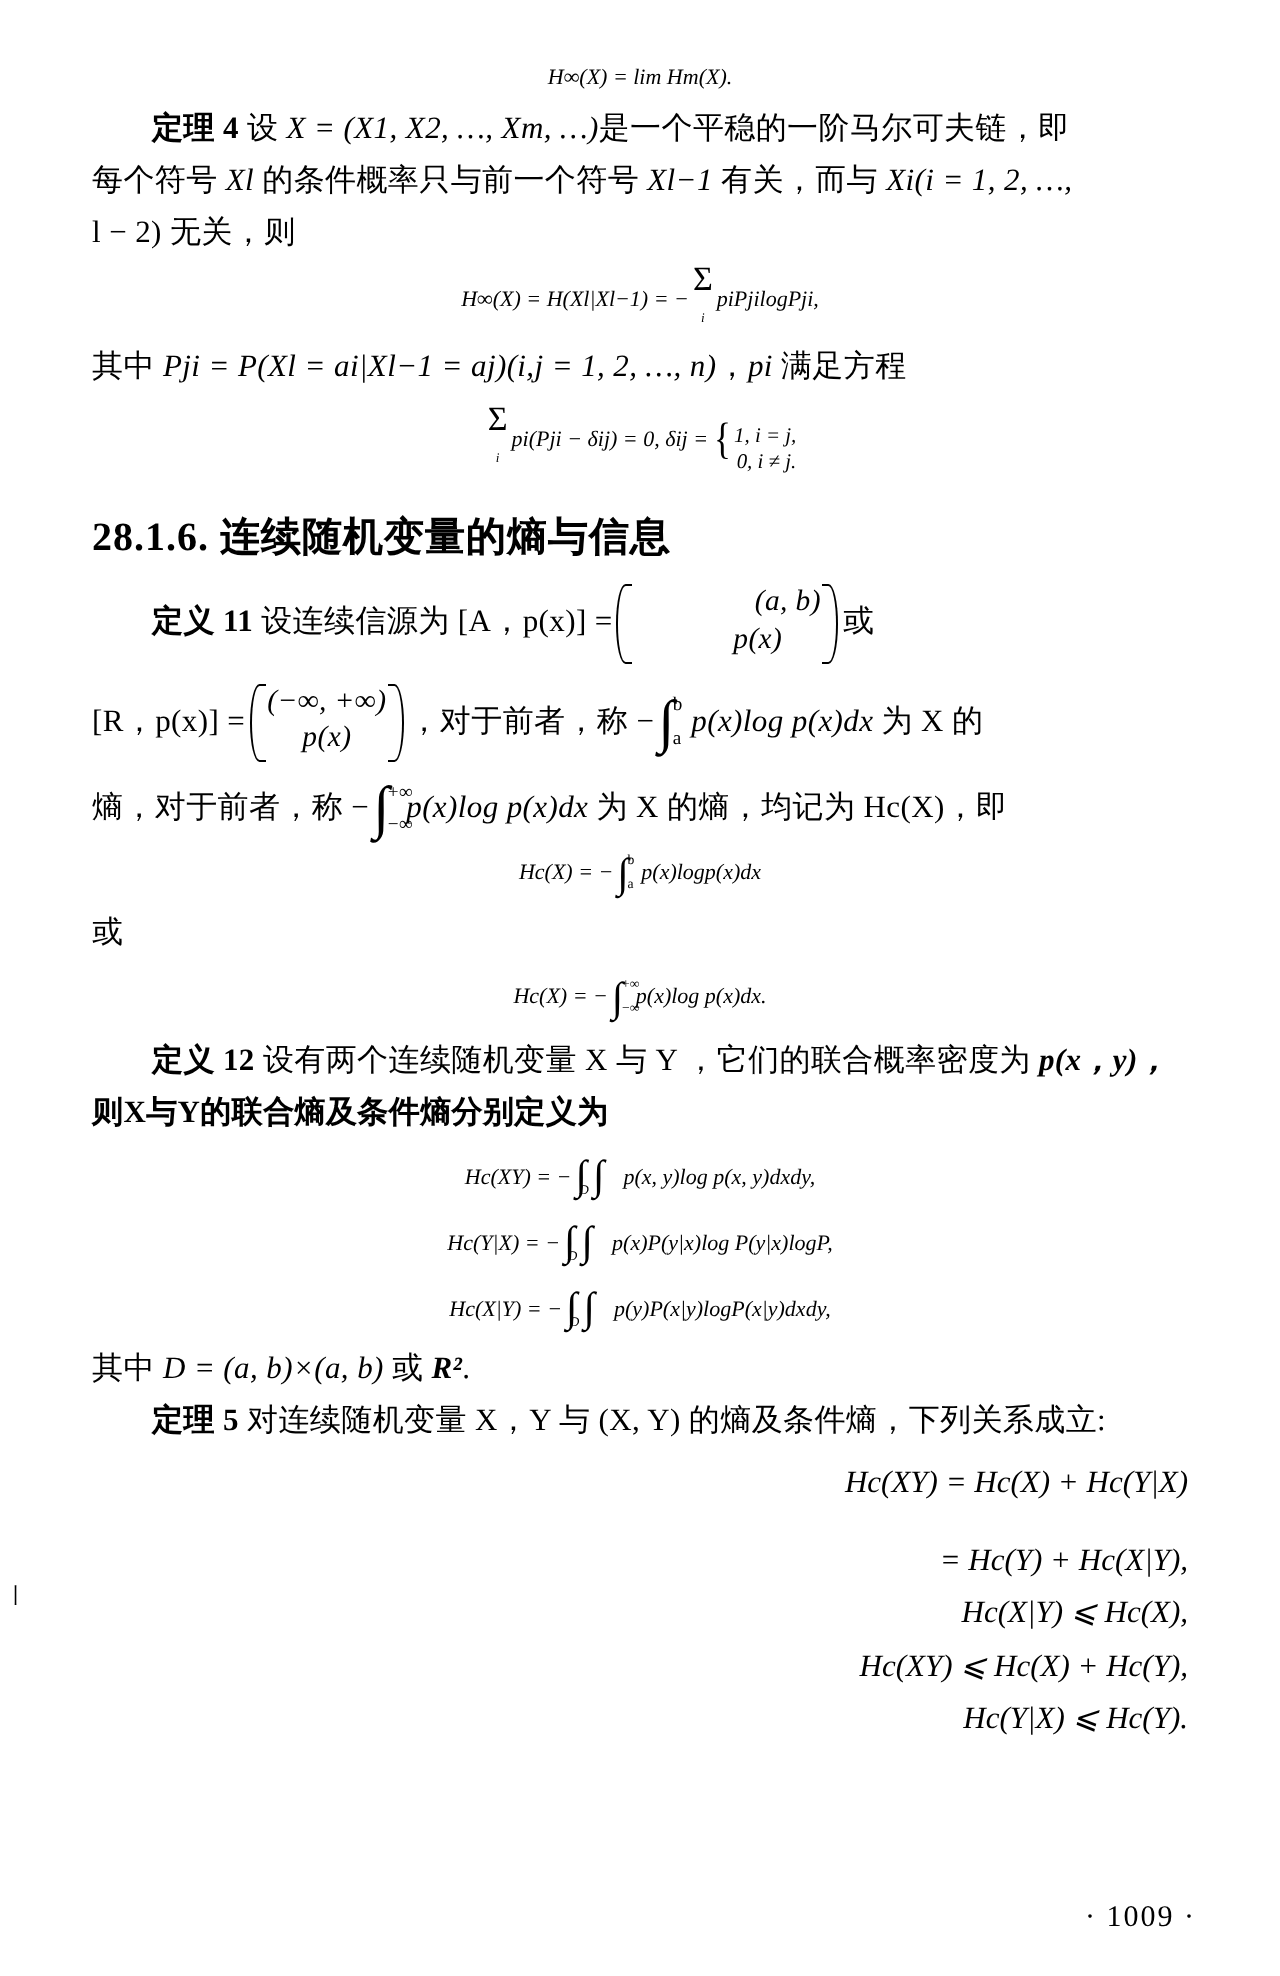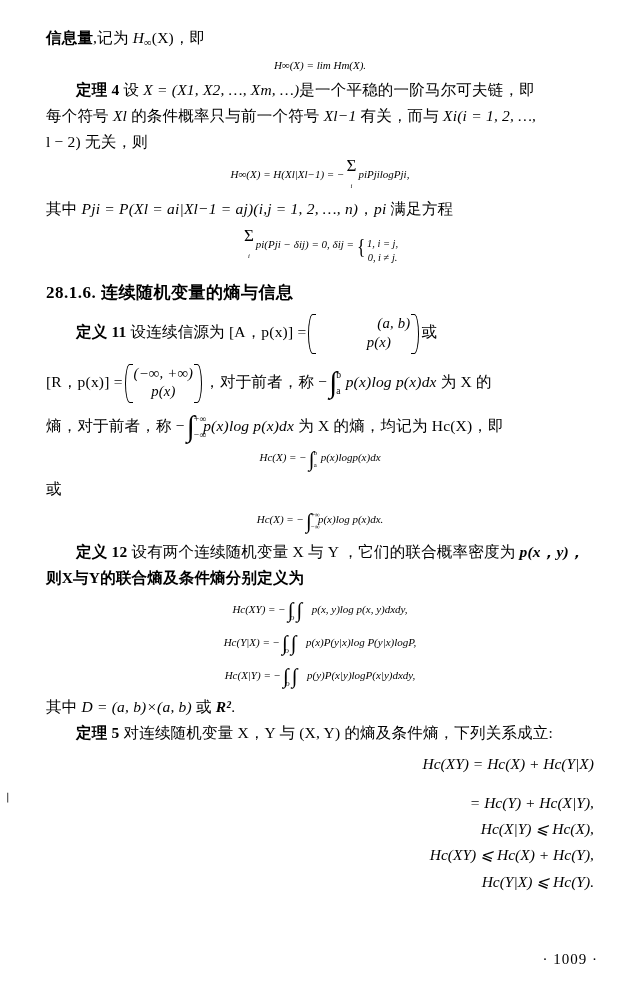--- a/index.html
+++ b/index.html
@@ -46,21 +46,21 @@
   }
   .math {
     text-align: center;
     font-family: "Liberation Serif", serif;
     font-style: italic;
     font-size: 11px;
     margin: 5px 0 5px 0;
     line-height: 1.5;
   }
   .sec-head {
-    font-size: 17px;
+    font-size: 20px;
     font-weight: bold;
     margin: 16px 0 10px 0;
     letter-spacing: 0.5px;
   }
   sub {
     font-size: 0.68em;
     vertical-align: -0.32em;
   }
   .sum-wrap {
     display: inline-block;
@@ -169,21 +169,21 @@
   }
   .brace-cases {
     display: inline-block;
     vertical-align: middle;
     position: relative;
     padding-left: 11px;
     margin-left: 2px;
   }
   .brace-cases .cases-rows {
     display: inline-block;
-    text-align: center;
+    text-align: right;
     line-height: 1.28;
     font-size: 0.95em;
     margin-top: 11px;
   }
   .brace-cases::before {
     content: "{";
     position: absolute;
     left: 0;
     top: 50%;
     transform: translateY(-50%) scaleX(0.8);
@@ -212,23 +212,20 @@
 </style>
 </head>
 <body>
 
 <div class="page">
 
   <div class="margin-tick">一</div>
 
   <div class="content">
 
-    <div class="line">
-      <span class="bold">信息量</span><span>,记为 </span><i>H</i><sub>∞</sub><span>(X)，即</span>
-    </div>
 
     <div class="math">
       <span>H∞(X) = lim Hm(X).</span>
     </div>
 
     <div class="line indent">
       <span class="bold">定理 4</span>
       <span>设 </span><i>X = (X1, X2, …, Xm, …)</i><span>是一个平稳的一阶马尔可夫链，即</span>
     </div>
     <div class="line">

